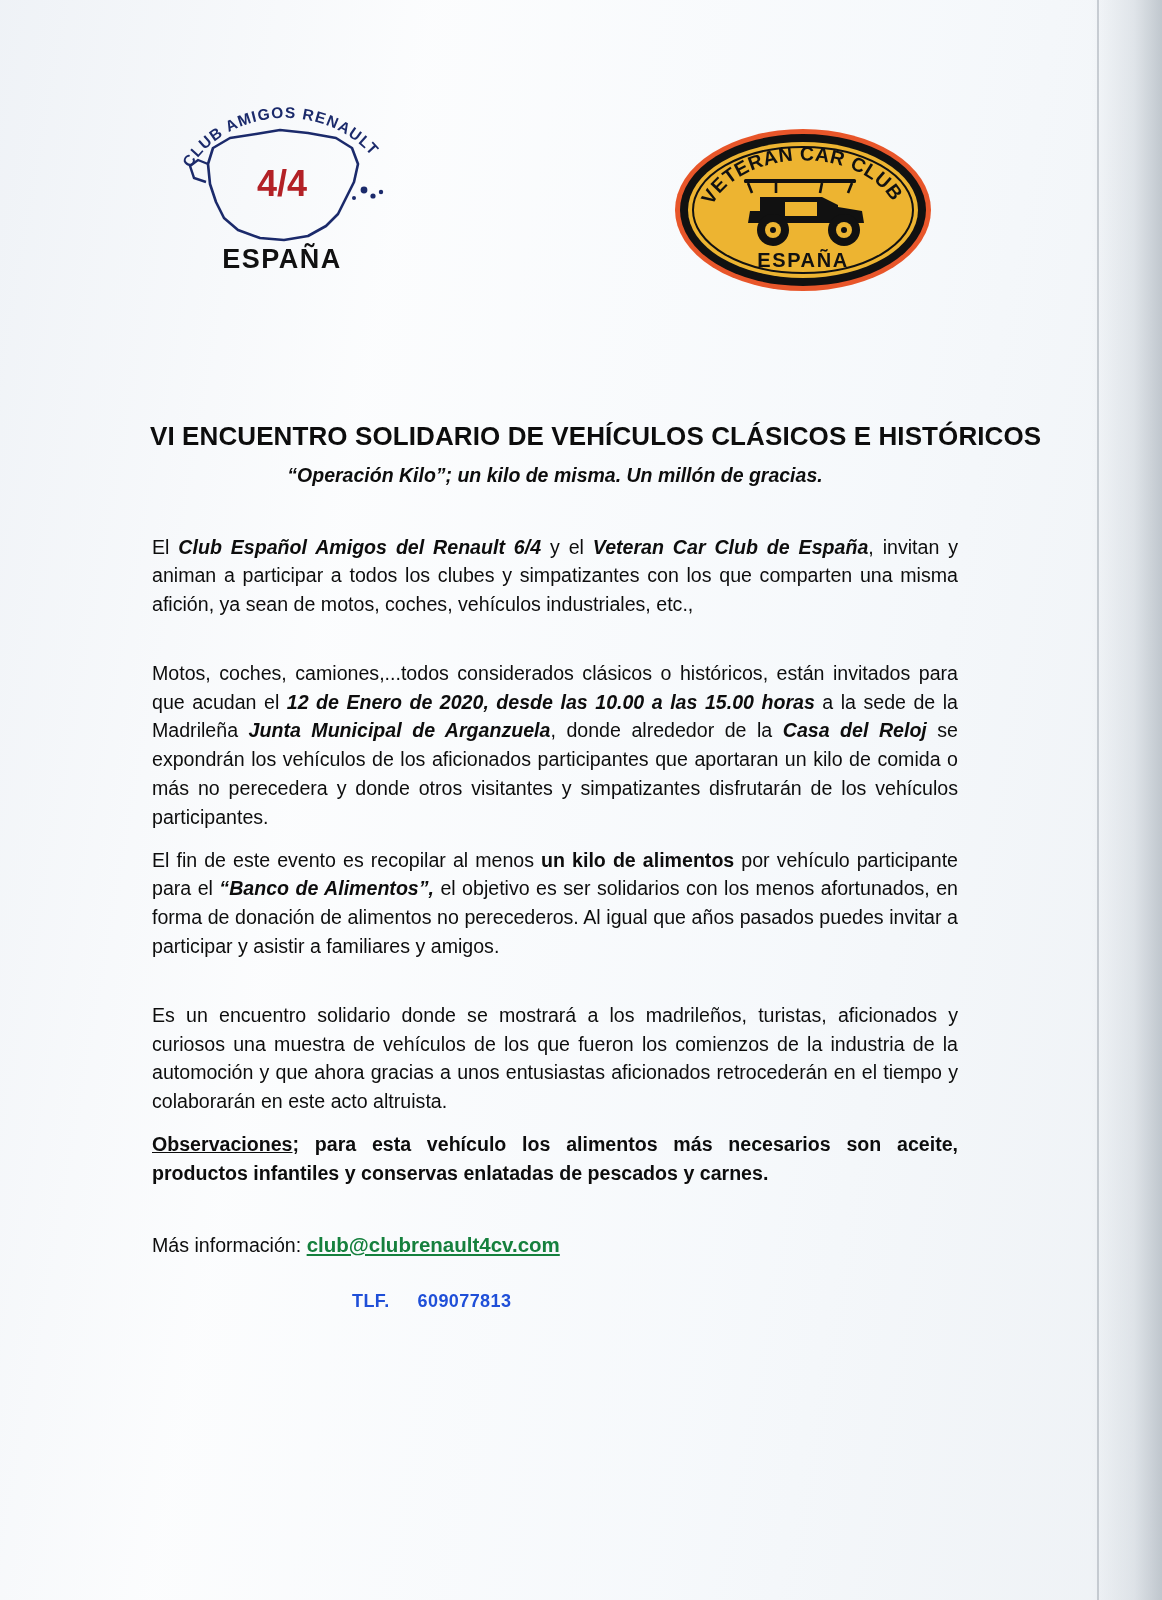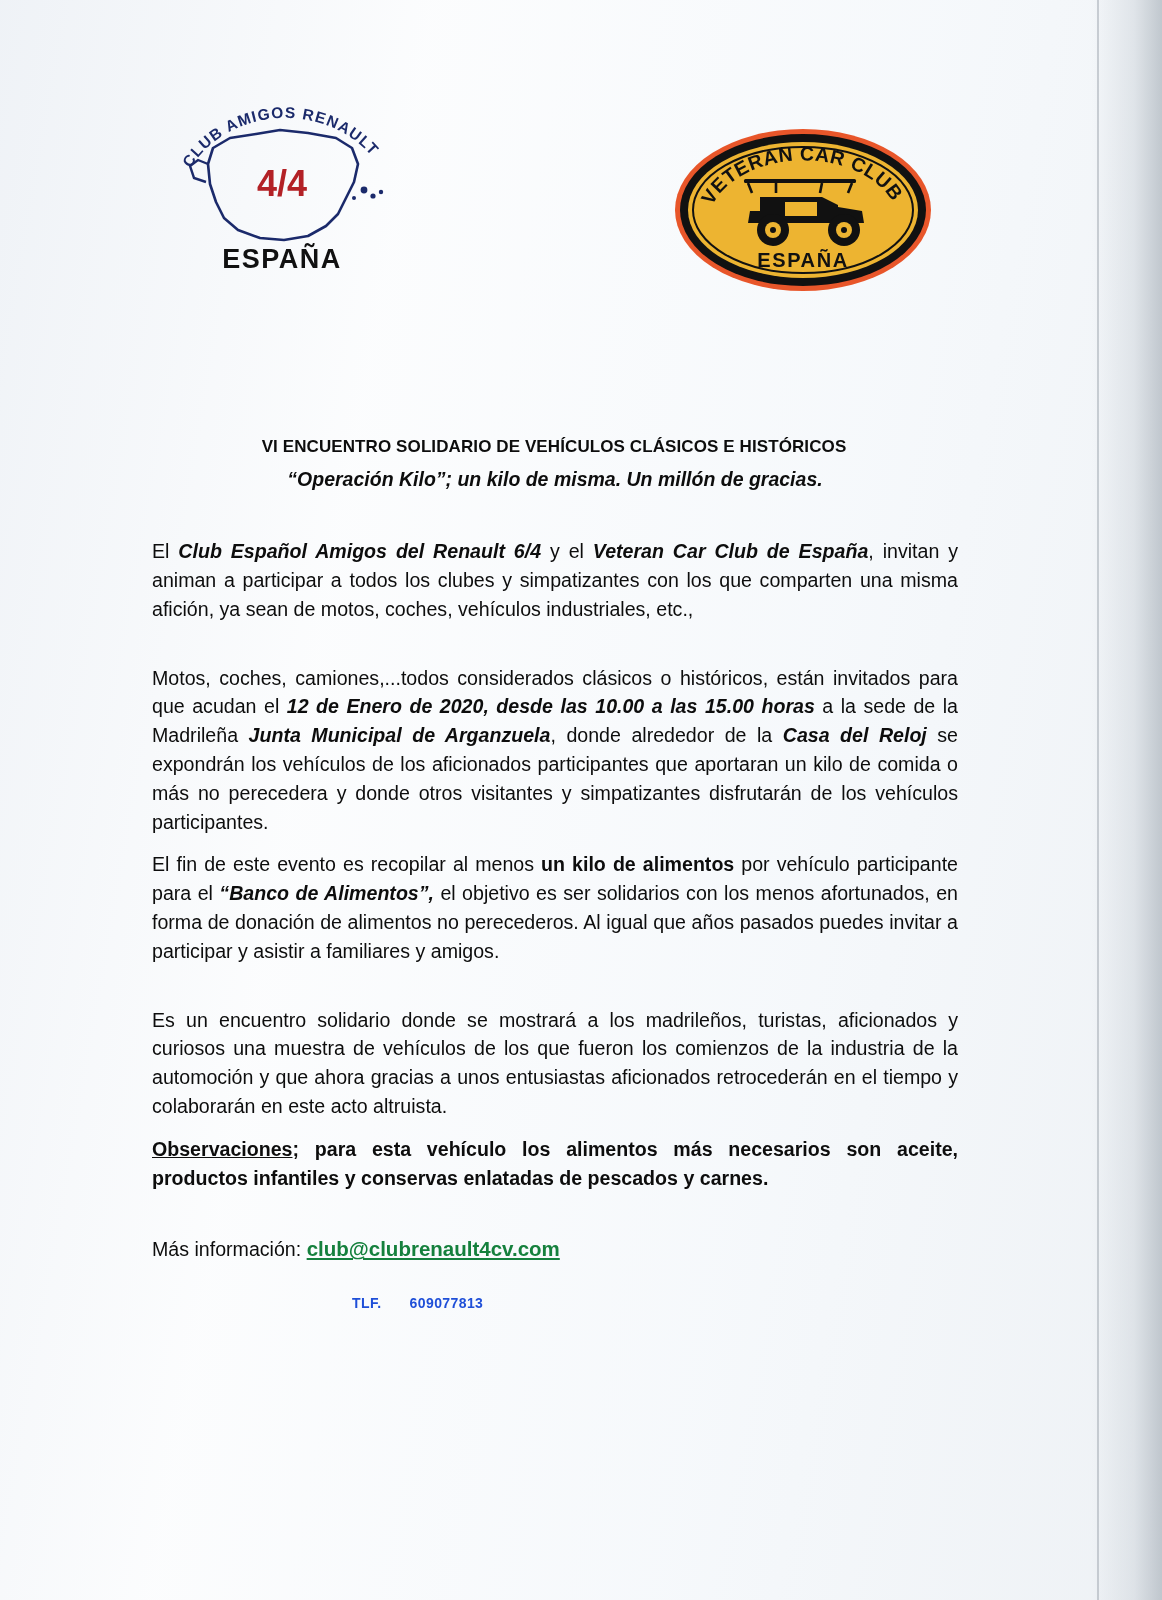--- a/index.html
+++ b/index.html
@@ -64,28 +64,27 @@
 
   
   .content {
     position: absolute;
     left: 152px;
     top: 420px;
     width: 806px;
     color: #0d0d0d;
   }
   .title {
-    font-size: 17px;
+    font-size: 26px;
     font-weight: bold;
     letter-spacing: 0.1px;
     text-align: center;
     line-height: 1.25;
     white-space: nowrap;
     margin-left: -2px;
-    margin-top: 16px;
   }
   .subtitle {
     font-size: 19.5px;
     font-weight: bold;
     font-style: italic;
     text-align: center;
     margin-top: 11px;
   }
   p.para {
     font-size: 19.6px;
@@ -116,21 +115,21 @@
   }
   .mail2-row {
     margin-top: 26px;
     padding-left: 212px;
   }
   .phone {
     margin-top: 28px;
     padding-left: 200px;
     color: #1f4fd8;
     font-weight: bold;
-    font-size: 14px;
+    font-size: 18px;
     letter-spacing: 0.4px;
   }
   .phone .num { margin-left: 28px; }
 </style>
 </head>
 <body>
 
 <div class="page">
   <div class="sheet-edge"></div>
 

